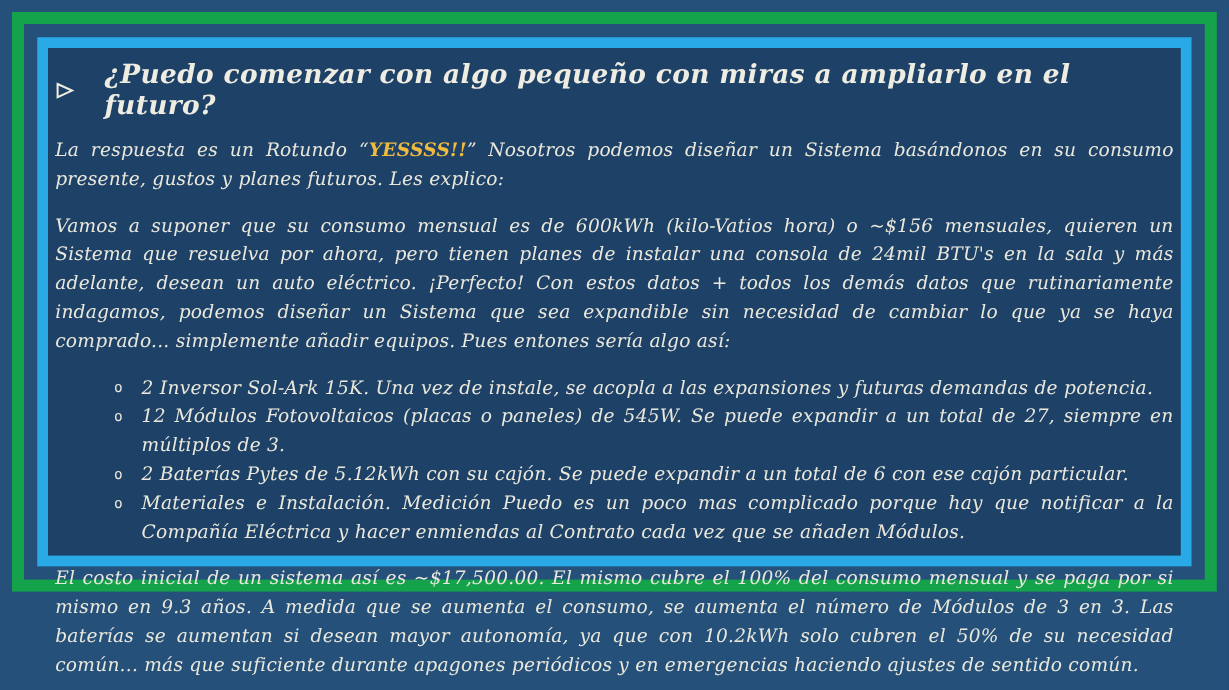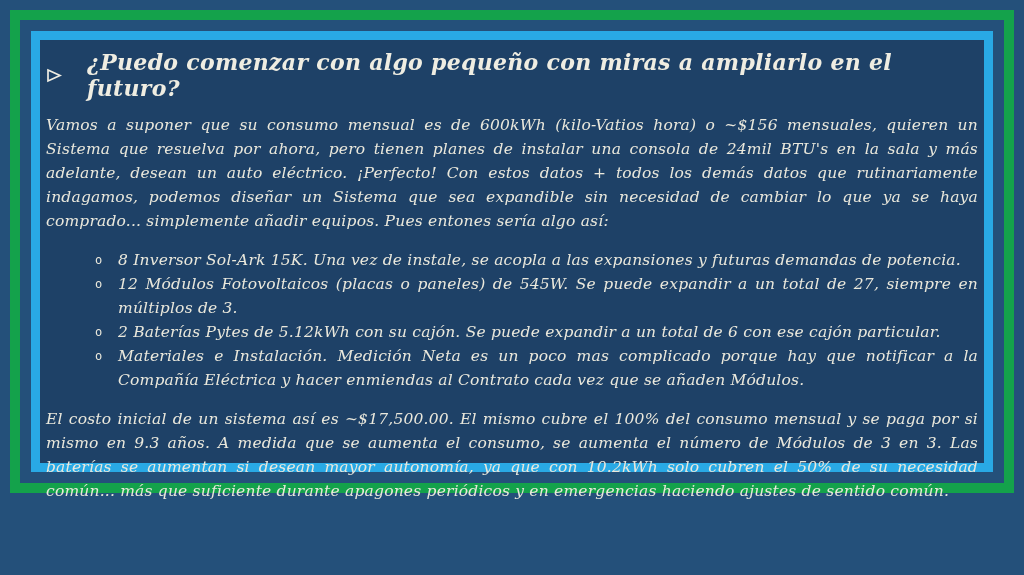--- a/index.html
+++ b/index.html
@@ -88,38 +88,39 @@
 
     <div class="title-row">
       <span class="arrow-icon">
         <svg width="17" height="15" viewBox="0 0 17 15">
           <path d="M2 2 L14 7.5 L2 13 Z" fill="none" stroke="#EFEDE2" stroke-width="1.7" stroke-linejoin="miter"></path>
         </svg>
       </span>
       <span>¿Puedo comenzar con algo pequeño con miras a ampliarlo en el futuro?</span>
     </div>
 
+    <div class="para"><span>La respuesta es un Rotundo “</span><span class="seg-gold">YESSSS!!</span><span>” Nosotros podemos diseñar un Sistema basándonos en su consumo presente, gustos y planes futuros. Les explico:</span></div>
 
     <div class="para"><span>Vamos a suponer que su consumo mensual es de 600kWh (kilo-Vatios hora) o ~$156 mensuales, quieren un Sistema que resuelva por ahora, pero tienen planes de instalar una consola de 24mil BTU's en la sala y más adelante, desean un auto eléctrico. ¡Perfecto! Con estos datos + todos los demás datos que rutinariamente indagamos, podemos diseñar un Sistema que sea expandible sin necesidad de cambiar lo que ya se haya comprado... simplemente añadir equipos. Pues entones sería algo así:</span></div>
 
     <div class="bullets">
       <div class="bullet-row">
         <span class="bullet-marker">o</span>
-        <span class="bullet-text"><span>8 Inversor Sol-Ark 15K. Una vez de instale, se acopla a las expansiones y futuras demandas de potencia.</span></span>
+        <span class="bullet-text"><span>2 Inversor Sol-Ark 15K. Una vez de instale, se acopla a las expansiones y futuras demandas de potencia.</span></span>
       </div>
       <div class="bullet-row">
         <span class="bullet-marker">o</span>
         <span class="bullet-text"><span>12 Módulos Fotovoltaicos (placas o paneles) de 545W. Se puede expandir a un total de 27, siempre en múltiplos de 3.</span></span>
       </div>
       <div class="bullet-row">
         <span class="bullet-marker">o</span>
         <span class="bullet-text"><span>2 Baterías Pytes de 5.12kWh con su cajón. Se puede expandir a un total de 6 con ese cajón particular.</span></span>
       </div>
       <div class="bullet-row">
         <span class="bullet-marker">o</span>
-        <span class="bullet-text"><span>Materiales e Instalación. Medición Neta es un poco mas complicado porque hay que notificar a la Compañía Eléctrica y hacer enmiendas al Contrato cada vez que se añaden Módulos.</span></span>
+        <span class="bullet-text"><span>Materiales e Instalación. Medición Puedo es un poco mas complicado porque hay que notificar a la Compañía Eléctrica y hacer enmiendas al Contrato cada vez que se añaden Módulos.</span></span>
       </div>
     </div>
 
     <div class="para"><span>El costo inicial de un sistema así es </span><span class="seg-bold">~$17,500.00</span><span>. El mismo cubre el 100% del consumo mensual y se paga por si mismo en </span><span class="seg-bold">9.3 años</span><span>. A medida que se aumenta el consumo, se aumenta el número de Módulos de 3 en 3. Las baterías se aumentan si desean mayor autonomía, ya que con 10.2kWh solo cubren el 50% de su necesidad común... más que suficiente durante apagones periódicos y en emergencias haciendo ajustes de sentido común.</span></div>
 
   </div>
 </div>
 
 </body></html>

